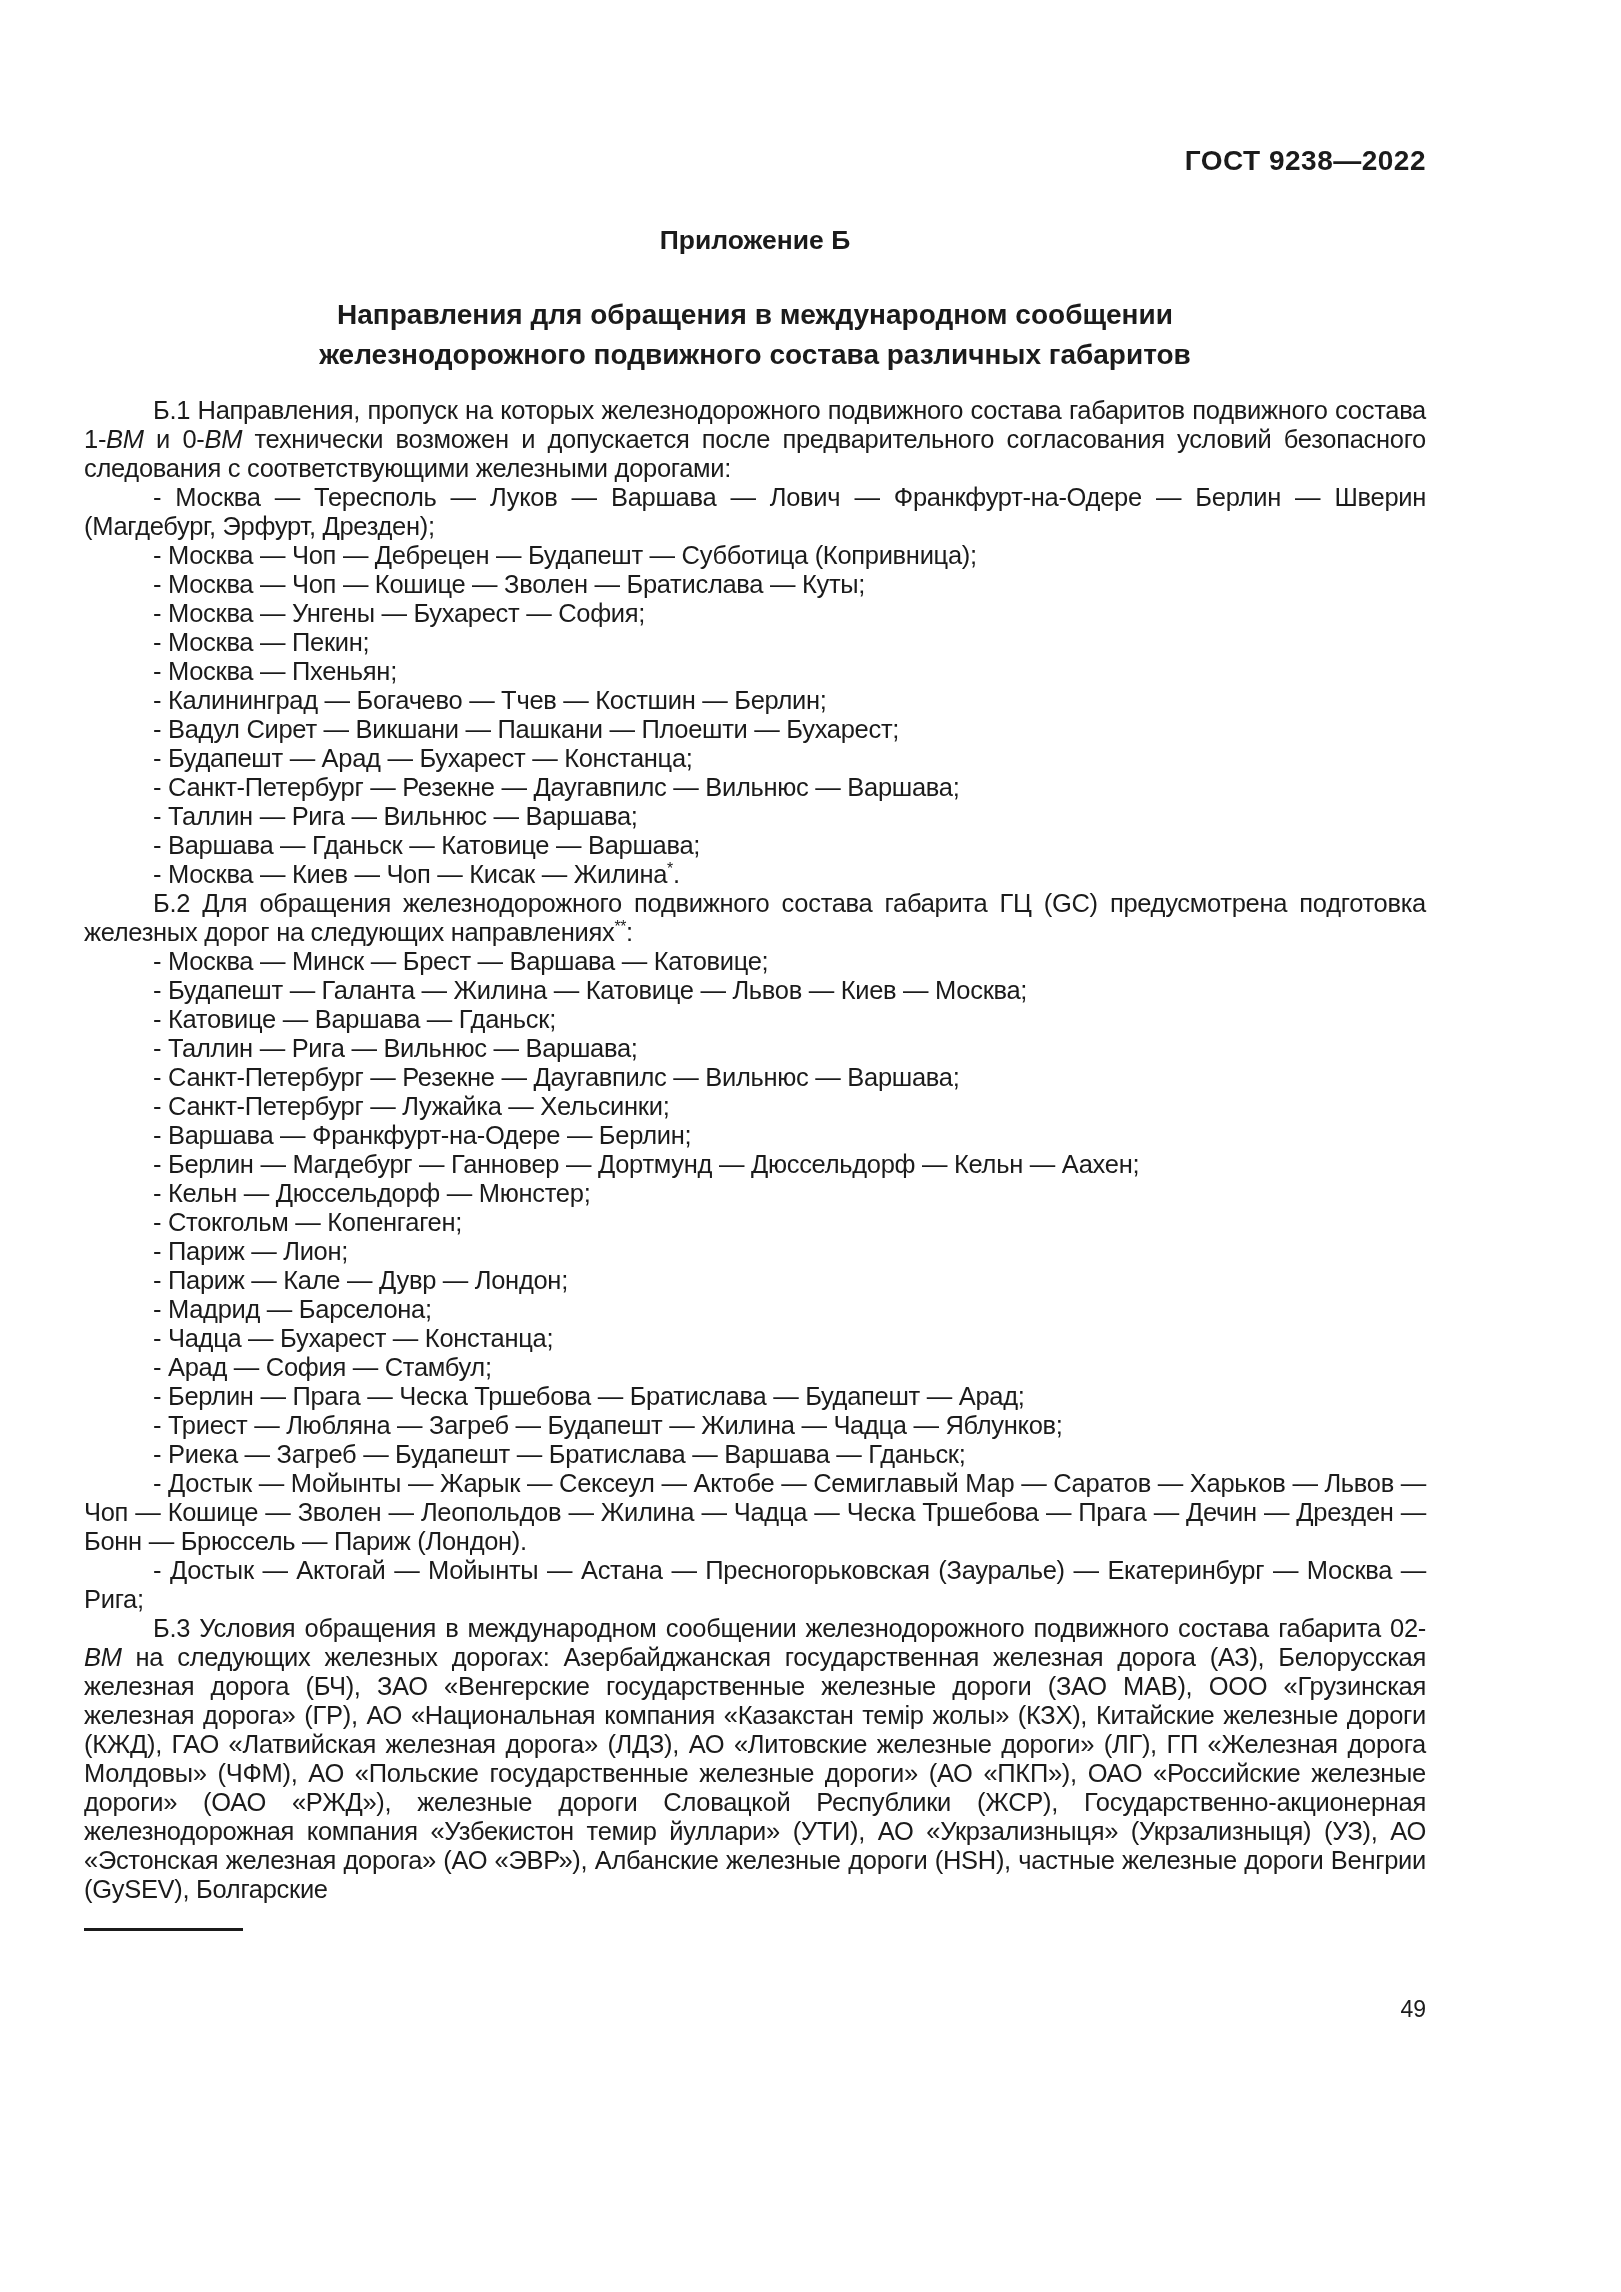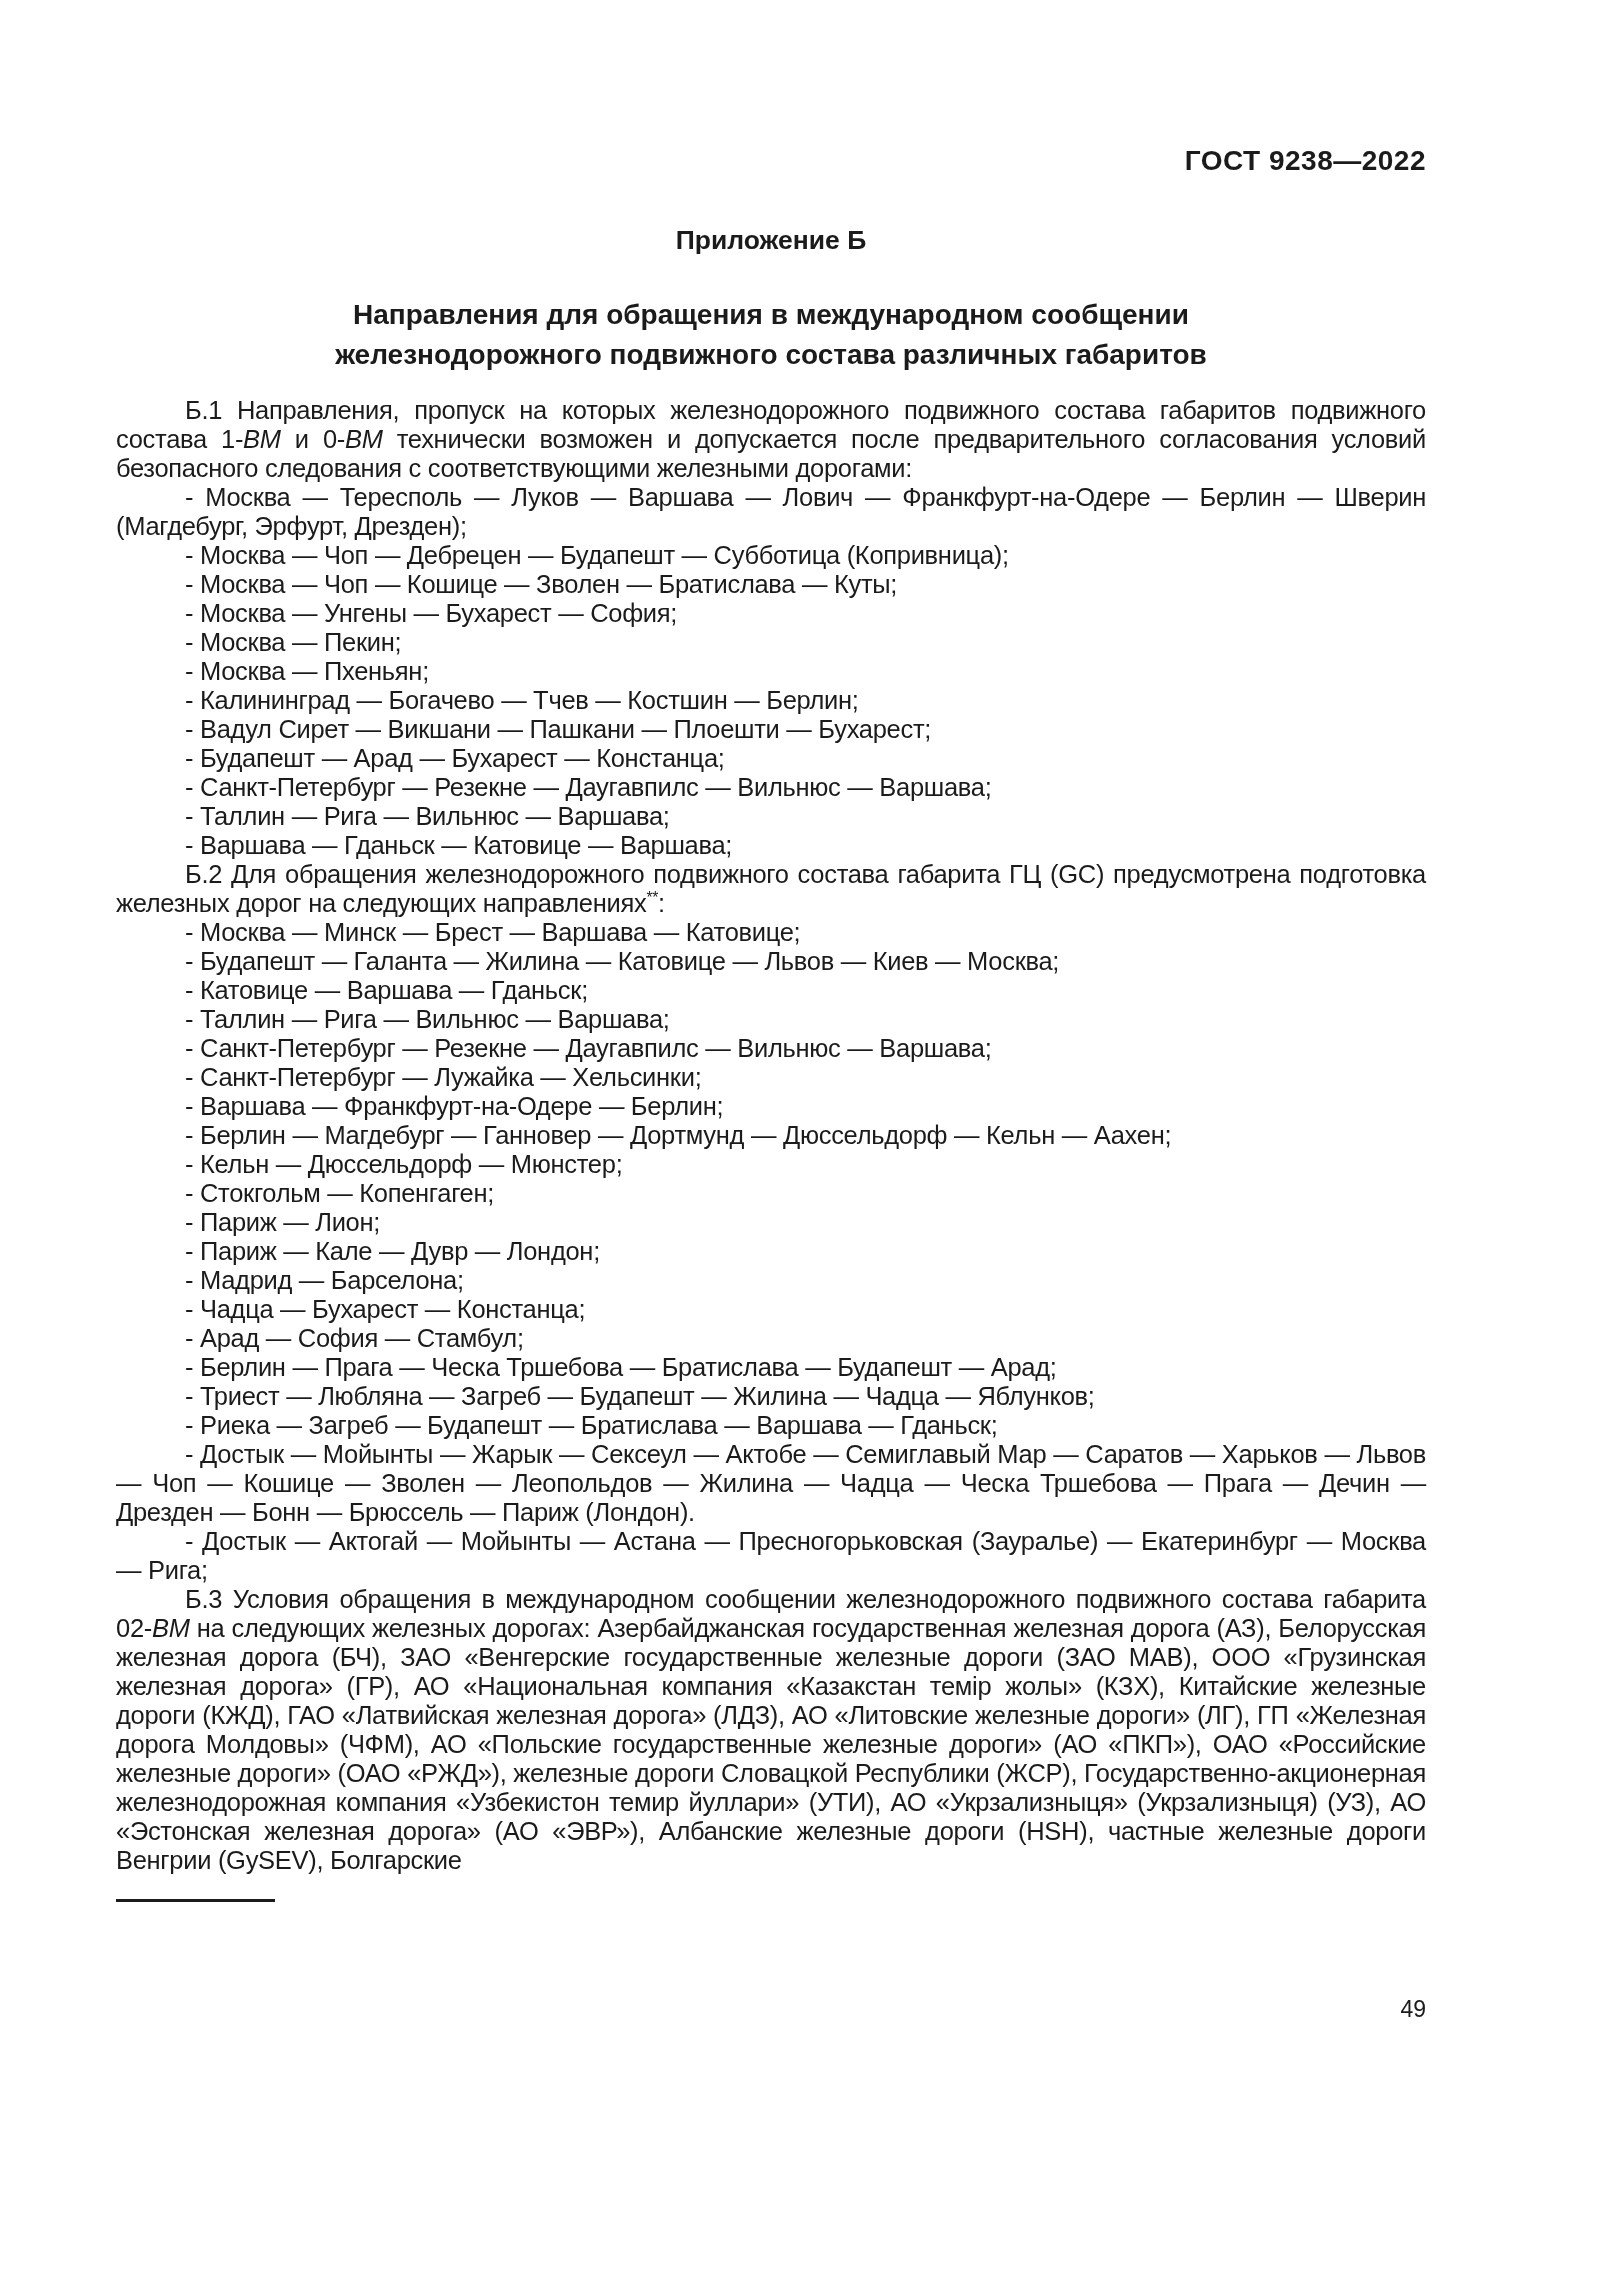--- a/index.html
+++ b/index.html
@@ -5,21 +5,21 @@
   html, body { margin: 0; padding: 0; }
   body {
     width: 1621px; height: 2293px;
     background: #ffffff;
     position: relative;
     overflow: hidden;
     font-family: "Liberation Sans", sans-serif;
     color: #1b1b1b;
   }
   .content {
-    padding: 145px 195px 0 116px;
+    padding: 145px 195px 0 84px;
   }
   .doc-code {
     text-align: right;
     font-weight: bold;
     font-size: 28px;
     letter-spacing: 0.5px;
     margin-bottom: 47px;
   }
   .appendix {
     text-align: center;
@@ -92,20 +92,21 @@
       <p class="route"><span>- Москва — Чоп — Кошице — Зволен — Братислава — Куты;</span></p>
       <p class="route"><span>- Москва — Унгены — Бухарест — София;</span></p>
       <p class="route"><span>- Москва — Пекин;</span></p>
       <p class="route"><span>- Москва — Пхеньян;</span></p>
       <p class="route"><span>- Калининград — Богачево — Тчев — Костшин — Берлин;</span></p>
       <p class="route"><span>- Вадул Сирет — Викшани — Пашкани — Плоешти — Бухарест;</span></p>
       <p class="route"><span>- Будапешт — Арад — Бухарест — Констанца;</span></p>
       <p class="route"><span>- Санкт-Петербург — Резекне — Даугавпилс — Вильнюс — Варшава;</span></p>
       <p class="route"><span>- Таллин — Рига — Вильнюс — Варшава;</span></p>
       <p class="route"><span>- Варшава — Гданьск — Катовице — Варшава;</span></p>
+      <p class="route"><span>- Москва — Киев — Чоп — Кисак — Жилина</span><sup class="sup">*</sup><span>.</span></p>
     </div>
 
   <p class="para"><span>Б.2 Для обращения железнодорожного подвижного состава габарита ГЦ (GC) предусмотрена подготовка железных дорог на следующих направлениях</span><sup class="sup">**</sup><span>:</span></p>
 
   <div>
       <p class="route"><span>- Москва — Минск — Брест — Варшава — Катовице;</span></p>
       <p class="route"><span>- Будапешт — Галанта — Жилина — Катовице — Львов — Киев — Москва;</span></p>
       <p class="route"><span>- Катовице — Варшава — Гданьск;</span></p>
       <p class="route"><span>- Таллин — Рига — Вильнюс — Варшава;</span></p>
       <p class="route"><span>- Санкт-Петербург — Резекне — Даугавпилс — Вильнюс — Варшава;</span></p>

